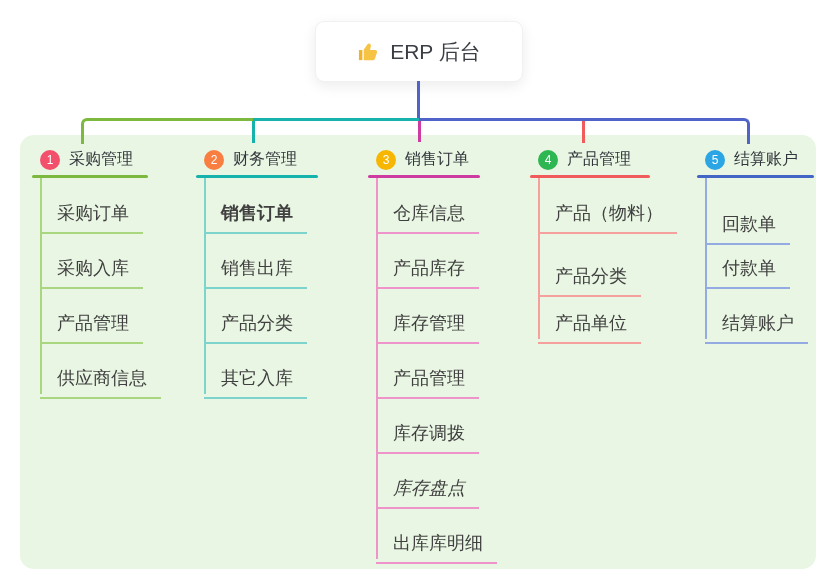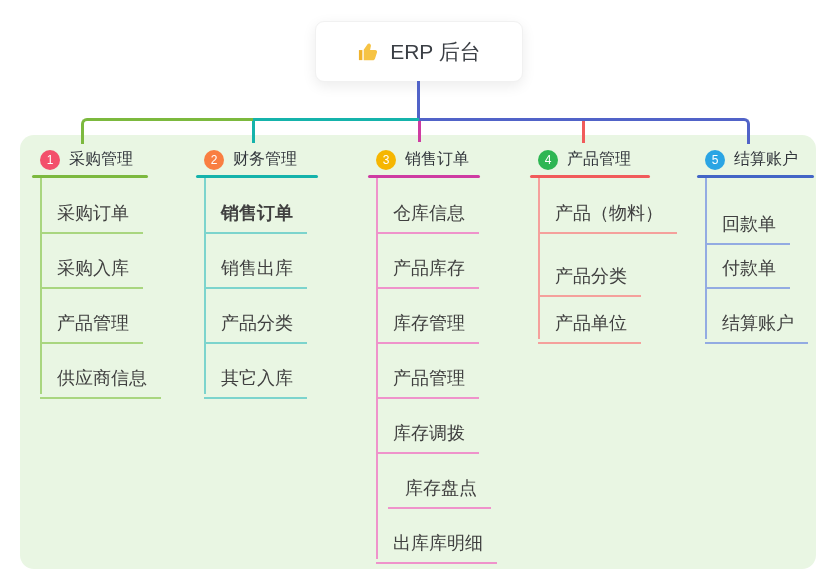--- a/index.html
+++ b/index.html
@@ -92,21 +92,21 @@
           <span class="badge" style="background: rgb(246, 182, 2);">3</span>
           <span>销售订单</span>
         </div>
         <div class="title-underline" style="left: 0px; top: 175px; width: 112px; background: rgb(206, 60, 162);"></div>
         <div class="sub-vline" style="left: 8px; top: 178px; height: 381px; background: rgb(239, 147, 203);"></div>
         <div class="item" style="left: 8px; top: 201px; border-bottom-color: rgb(239, 147, 203);">仓库信息</div>
         <div class="item" style="left: 8px; top: 256px; border-bottom-color: rgb(239, 147, 203); font-family: Liberation Serif, serif;">产品库存</div>
         <div class="item" style="left: 8px; top: 311px; border-bottom-color: rgb(239, 147, 203);">库存管理</div>
         <div class="item" style="left: 8px; top: 366px; border-bottom-color: rgb(239, 147, 203);">产品管理</div>
         <div class="item" style="left: 8px; top: 421px; border-bottom-color: rgb(239, 147, 203);">库存调拨</div>
-        <div class="item" style="left: 20px; top: 476px; border-bottom-color: rgb(239, 147, 203);">库存盘点</div>
+        <div class="item" style="left: 8px; top: 476px; border-bottom-color: rgb(239, 147, 203); font-style: italic;">库存盘点</div>
         <div class="item" style="left: 8px; top: 531px; border-bottom-color: rgb(239, 147, 203);">出库库明细</div>
       </div>
       <div class="branch" style="left: 530px;">
         <div class="branch-title" style="left: 8px;">
           <span class="badge" style="background: rgb(46, 182, 83);">4</span>
           <span>产品管理</span>
         </div>
         <div class="title-underline" style="left: 0px; top: 175px; width: 120px; background: rgb(241, 91, 91);"></div>
         <div class="sub-vline" style="left: 8px; top: 178px; height: 161px; background: rgb(245, 160, 156);"></div>
         <div class="item" style="left: 8px; top: 201px; border-bottom-color: rgb(245, 160, 156);">产品（物料）</div>

